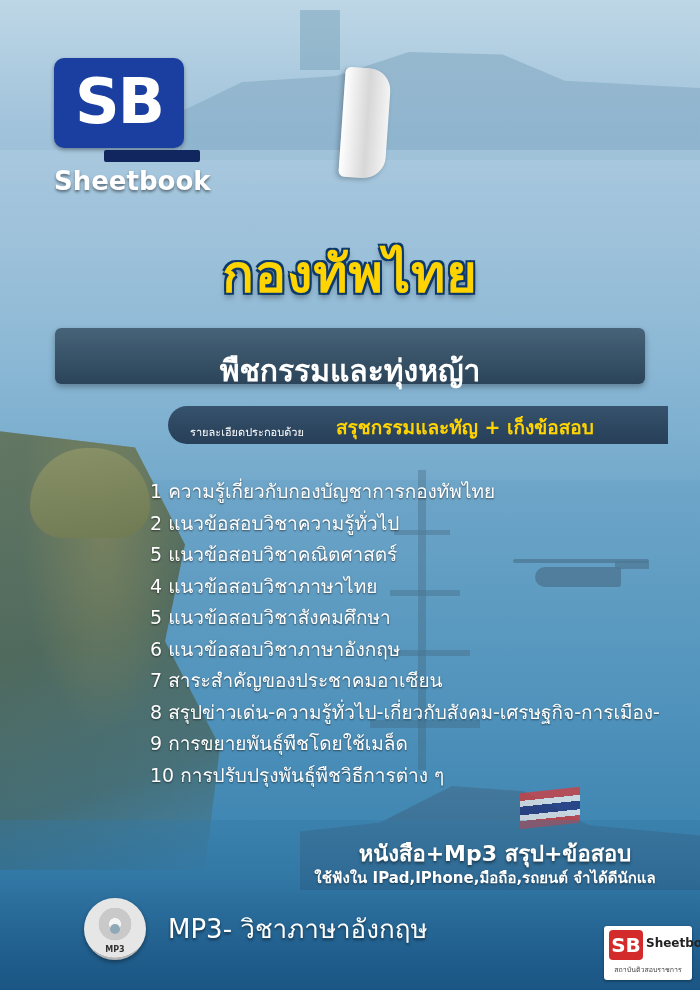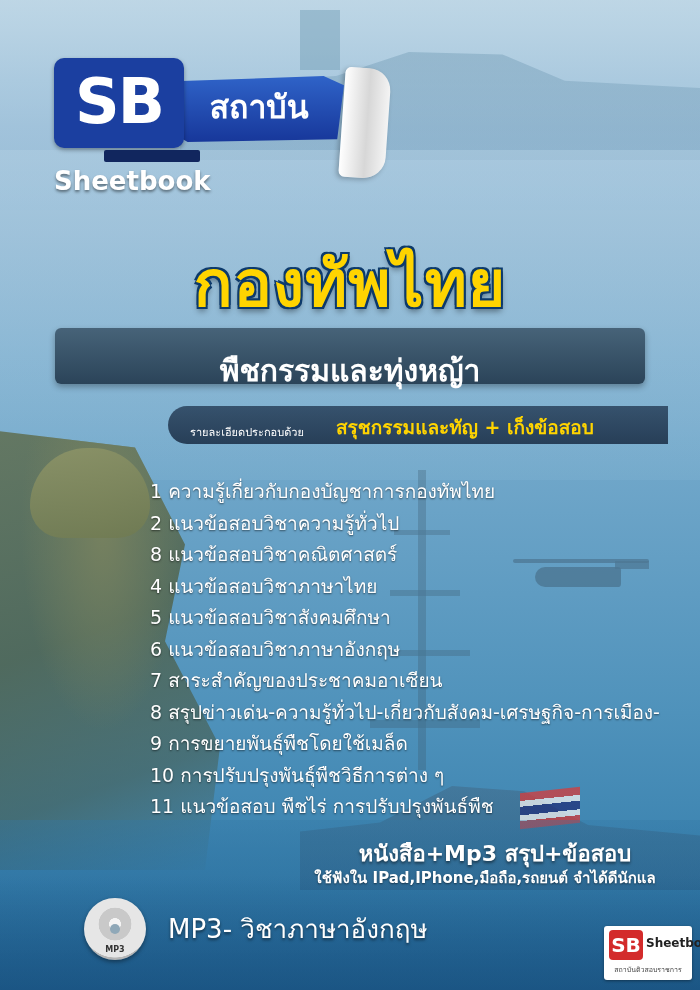--- a/index.html
+++ b/index.html
@@ -130,21 +130,21 @@
   }
   .logo-name {
     position: absolute; left: 0px; top: 108px; width: 240px;
     font-size: 26px; font-weight: bold; color: #ffffff;
     text-shadow: 0 2px 3px rgba(0,0,0,0.45);
   }
 
   
   .main-title {
     position: absolute; left: 0; top: 232px; width: 700px; text-align: center;
-    font-size: 64px; font-weight: bold;
+    font-size: 52px; font-weight: bold;
     color: #ffd400;
     text-shadow:
       -2px -2px 0 #0d3a6b, 2px -2px 0 #0d3a6b, -2px 2px 0 #0d3a6b, 2px 2px 0 #0d3a6b,
       0 4px 6px rgba(0,0,0,0.45);
     letter-spacing: 1px;
   }
   .subtitle-bar {
     position: absolute; left: 55px; top: 328px; width: 590px; height: 56px;
     background: linear-gradient(180deg, rgba(55,80,100,0.82), rgba(30,52,72,0.88));
     border-radius: 6px;
@@ -251,23 +251,20 @@
     <div class="body"></div>
     <div class="tail"></div>
   </div>
   <div class="bg-ship2"></div>
   <div class="bg-flag"></div>
   <div class="bg-water"></div>
   <div class="bg-bottom"></div>
 
   <div class="logo-wrap">
     <div class="logo-curl"></div>
-    <div class="logo-ribbon">
-      <span>สถาบัน</span>
-    </div>
     <div class="logo-badge">
       <span>SB</span>
     </div>
     <div class="logo-bar"></div>
     <div class="logo-name">Sheetbook</div>
   </div>
 
   <div class="main-title">กองทัพไทย</div>
 
   <div class="subtitle-bar">
@@ -275,29 +272,28 @@
   </div>
 
   <div class="detail-bar">
     <div class="t1">รายละเอียดประกอบด้วย</div>
     <div class="t2">สรุชกรรมและทัญ + เก็งข้อสอบ</div>
   </div>
 
   <div class="toc">
     <div class="toc-item">1 ความรู้เกี่ยวกับกองบัญชาการกองทัพไทย</div>
     <div class="toc-item">2 แนวข้อสอบวิชาความรู้ทั่วไป</div>
-    <div class="toc-item">8 แนวข้อสอบวิชาคณิตศาสตร์</div>
+    <div class="toc-item">5 แนวข้อสอบวิชาคณิตศาสตร์</div>
     <div class="toc-item">4 แนวข้อสอบวิชาภาษาไทย</div>
     <div class="toc-item">5 แนวข้อสอบวิชาสังคมศึกษา</div>
     <div class="toc-item">6 แนวข้อสอบวิชาภาษาอังกฤษ</div>
     <div class="toc-item">7 สาระสำคัญของประชาคมอาเซียน</div>
     <div class="toc-item">8 สรุปข่าวเด่น-ความรู้ทั่วไป-เกี่ยวกับสังคม-เศรษฐกิจ-การเมือง-</div>
     <div class="toc-item">9 การขยายพันธุ์พืชโดยใช้เมล็ด</div>
     <div class="toc-item">10 การปรับปรุงพันธุ์พืชวิธีการต่าง ๆ</div>
-    <div class="toc-item">11 แนวข้อสอบ  พืชไร่  การปรับปรุงพันธ์พืช</div>
   </div>
 
   <div class="promo-1">หนังสือ+Mp3 สรุป+ข้อสอบ</div>
   <div class="promo-2">ใช้ฟังใน IPad,IPhone,มือถือ,รถยนต์ จำได้ดีนักแล</div>
 
   <div class="mp3-disc">
     <div class="lbl">MP3</div>
   </div>
   <div class="mp3-text">MP3- วิชาภาษาอังกฤษ</div>
 

